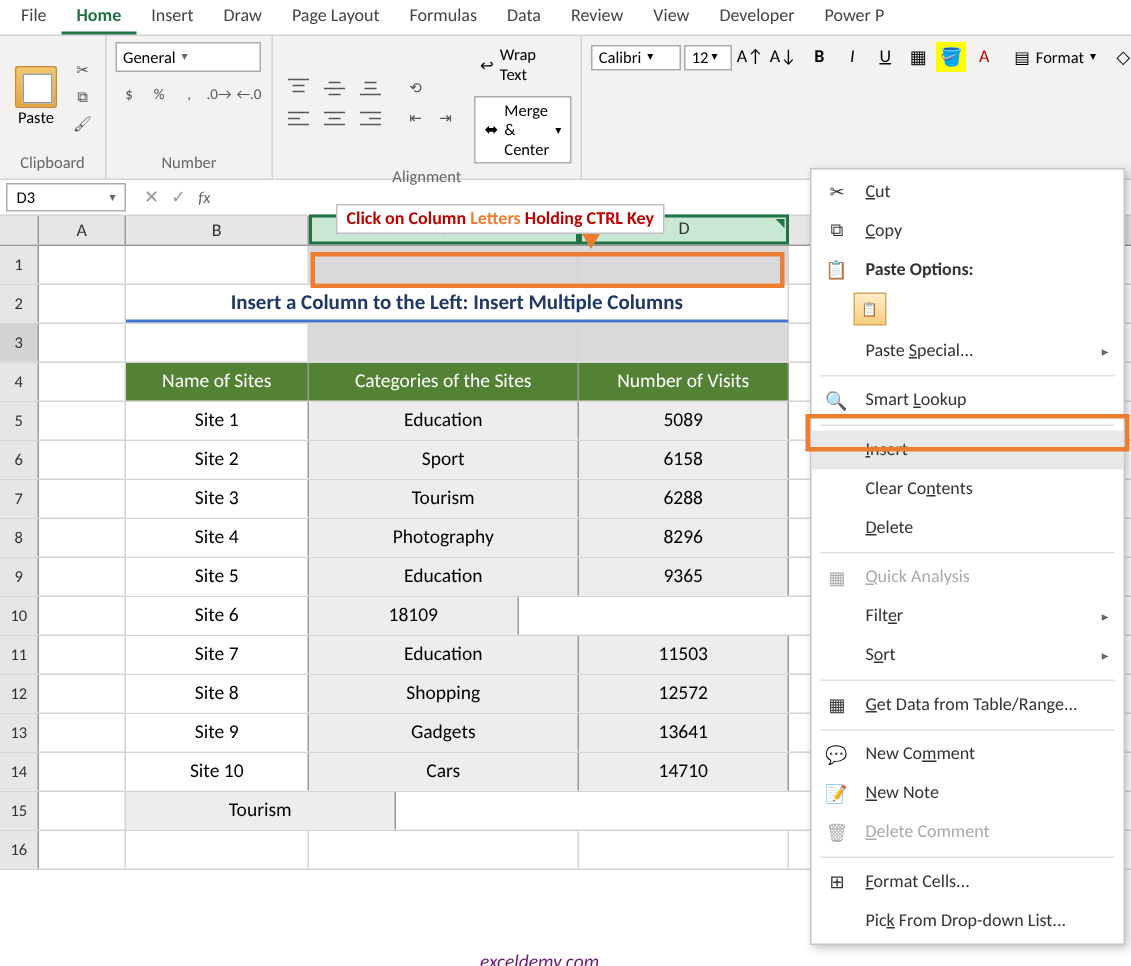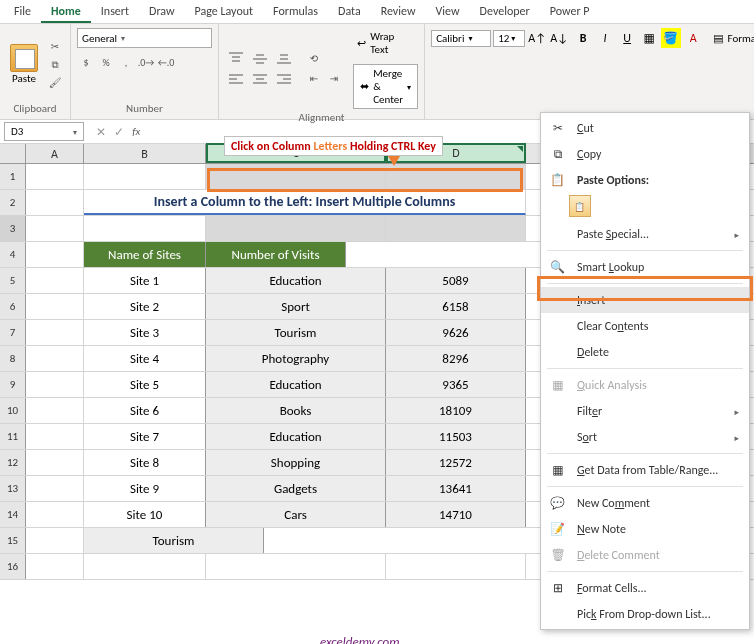--- a/index.html
+++ b/index.html
@@ -123,21 +123,21 @@
         <span class="small-btn">✂</span>
         <span class="small-btn">⧉</span>
         <span class="small-btn">🖌</span>
       </div>
     </div>
     <div class="group-label">Clipboard</div>
   </div>
 
   <div class="group" style="width:160px">
     <div class="group-body" style="flex-direction:column;align-items:flex-start;gap:6px">
-      <div class="combo" style="width:135px">
+      <div class="combo" style="width:97px">
         <span>General</span>
           <span class="chev">▾</span>
       </div>
       <div style="display:flex;gap:2px">
         <span class="small-btn">$</span>
         <span class="small-btn">%</span>
         <span class="small-btn">,</span>
         <span class="small-btn">.0→</span>
         <span class="small-btn">←.0</span>
       </div>
@@ -304,20 +304,21 @@
         <div class="rh sel">3</div>
         <div class="cell cA "></div>
         <div class="cell cB "></div>
         <div class="cell cC colsel"></div>
         <div class="cell cD colsel"></div>
       </div>
       <div class="row">
         <div class="rh">4</div>
         <div class="cell cA "></div>
         <div class="cell cB hdr-cell tbl-border">Name of Sites</div>
+        <div class="cell cC hdr-cell tbl-border">Categories of the Sites</div>
         <div class="cell cD hdr-cell tbl-border">Number of Visits</div>
       </div>
       <div class="row">
         <div class="rh">5</div>
         <div class="cell cA "></div>
         <div class="cell cB data-b tbl-border">Site 1</div>
         <div class="cell cC data-cd tbl-border">Education</div>
         <div class="cell cD data-cd tbl-border">5089</div>
       </div>
       <div class="row">
@@ -325,41 +326,40 @@
         <div class="cell cA "></div>
         <div class="cell cB data-b tbl-border">Site 2</div>
         <div class="cell cC data-cd tbl-border">Sport</div>
         <div class="cell cD data-cd tbl-border">6158</div>
       </div>
       <div class="row">
         <div class="rh">7</div>
         <div class="cell cA "></div>
         <div class="cell cB data-b tbl-border">Site 3</div>
         <div class="cell cC data-cd tbl-border">Tourism</div>
-        <div class="cell cD data-cd tbl-border">9626</div>
+        <div class="cell cD data-cd tbl-border">6288</div>
       </div>
       <div class="row">
         <div class="rh">8</div>
         <div class="cell cA "></div>
         <div class="cell cB data-b tbl-border">Site 4</div>
         <div class="cell cC data-cd tbl-border">Photography</div>
         <div class="cell cD data-cd tbl-border">8296</div>
       </div>
       <div class="row">
         <div class="rh">9</div>
         <div class="cell cA "></div>
         <div class="cell cB data-b tbl-border">Site 5</div>
         <div class="cell cC data-cd tbl-border">Education</div>
         <div class="cell cD data-cd tbl-border">9365</div>
       </div>
       <div class="row">
         <div class="rh">10</div>
         <div class="cell cA "></div>
         <div class="cell cB data-b tbl-border">Site 6</div>
-        <div class="cell cC data-cd tbl-border">Books</div>
         <div class="cell cD data-cd tbl-border">18109</div>
       </div>
       <div class="row">
         <div class="rh">11</div>
         <div class="cell cA "></div>
         <div class="cell cB data-b tbl-border">Site 7</div>
         <div class="cell cC data-cd tbl-border">Education</div>
         <div class="cell cD data-cd tbl-border">11503</div>
       </div>
       <div class="row">

